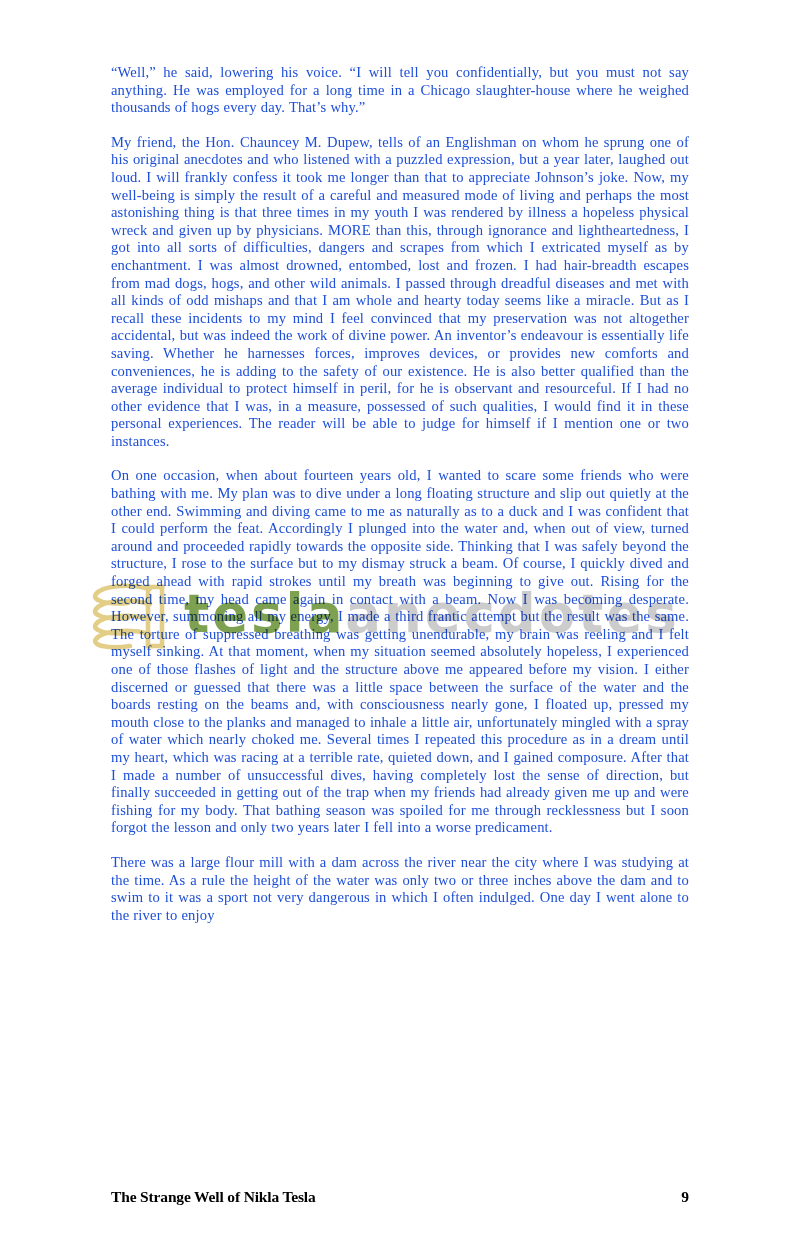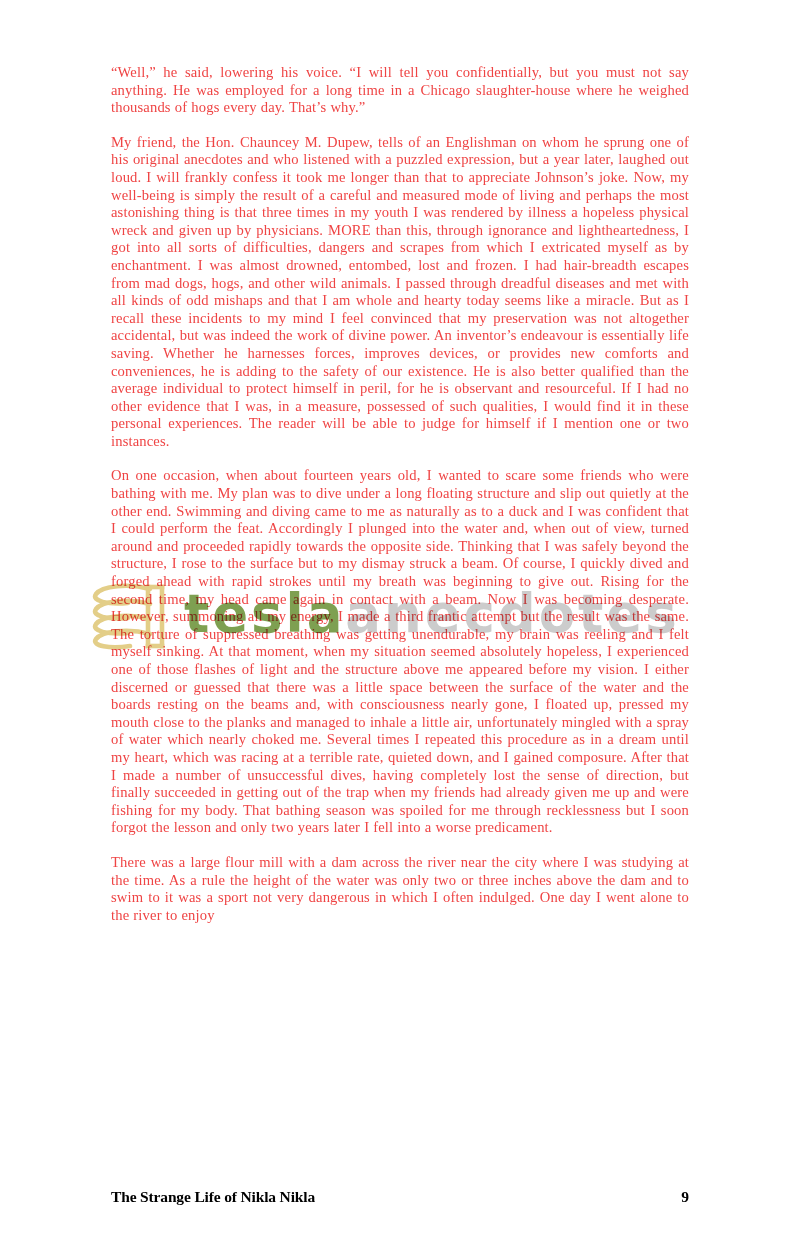--- a/index.html
+++ b/index.html
@@ -23,21 +23,21 @@
     left: 111px;
     top: 64px;
     width: 578px;
   }
   p.para {
     margin: 0 0 17px 0;
     font-size: 14.6px;
     line-height: 17.6px;
     text-align: justify;
     text-justify: inter-word;
-    color: #ef4444;
+    color: #1d4ed8;
     letter-spacing: 0.01em;
     word-spacing: 0.02em;
   }
   p.para.last {
     margin-bottom: 16px;
   }
   
   .watermark {
     position: absolute;
     left: 88px;
@@ -125,17 +125,17 @@
           <path d="M74 7 L74 66"></path>
           <path d="M60 7 L74 7"></path>
           <path d="M60 66 L74 66"></path>
         </g>
       </svg>
       <div class="wm-text"><span class="wm-tesla">tesla</span><span class="wm-universe">anecdotes</span></div>
     </div>
   </div>
 
   <div class="footer">
-    <div class="footer-title">The Strange Life of Nikla Nikla</div>
+    <div class="footer-title">The Strange Well of Nikla Tesla</div>
     <div class="footer-page">9</div>
   </div>
 
 </div>
 
 </body></html>

